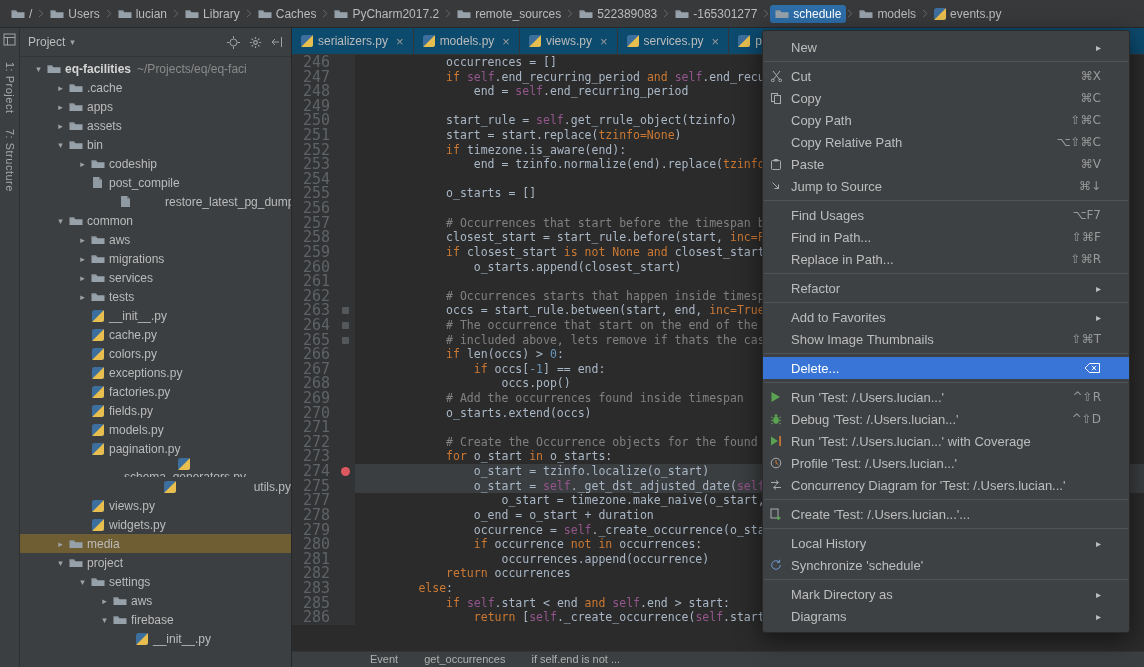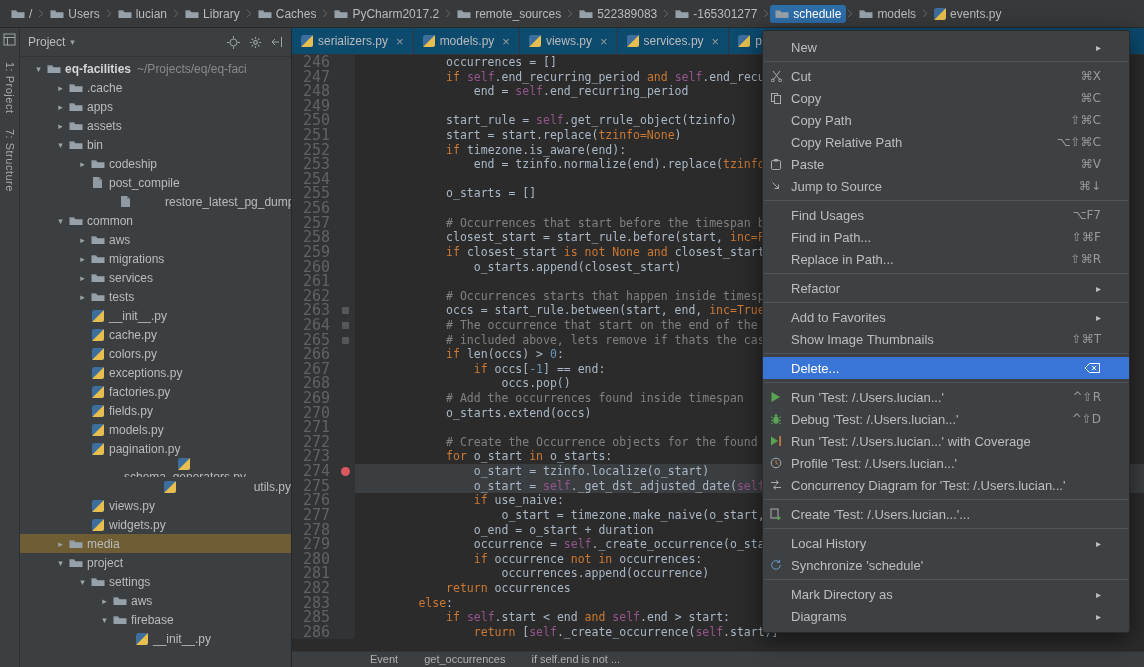--- a/index.html
+++ b/index.html
@@ -807,25 +807,20 @@
                 <span class="bp"></span>
               </span>
               <span class="ct"><span class="tk-p">                o_start = tzinfo.localize(o_start)</span></span>
             </div>
             <div class="cl hl">
               <span class="ln">275</span>
               <span class="mk"></span>
               <span class="ct"><span class="tk-p">                o_start = </span><span class="tk-s">self</span><span class="tk-p">._get_dst_adjusted_date(</span><span class="tk-s">self</span></span>
             </div>
             <div class="cl">
-              <span class="ln">276</span>
-              <span class="mk"></span>
-              <span class="ct"><span class="tk-p">                </span><span class="tk-k">if</span><span class="tk-p"> use_naive:</span></span>
-            </div>
-            <div class="cl">
               <span class="ln">277</span>
               <span class="mk"></span>
               <span class="ct"><span class="tk-p">                    o_start = timezone.make_naive(o_start, </span></span>
             </div>
             <div class="cl">
               <span class="ln">278</span>
               <span class="mk"></span>
               <span class="ct"><span class="tk-p">                o_end = o_start + duration</span></span>
             </div>
             <div class="cl">

